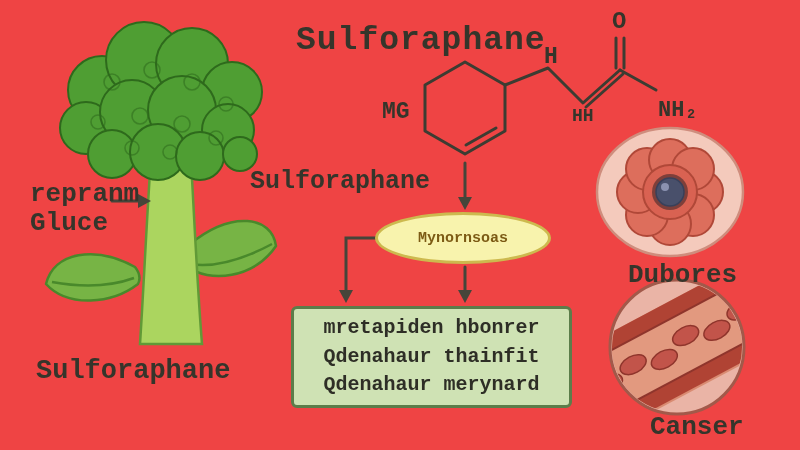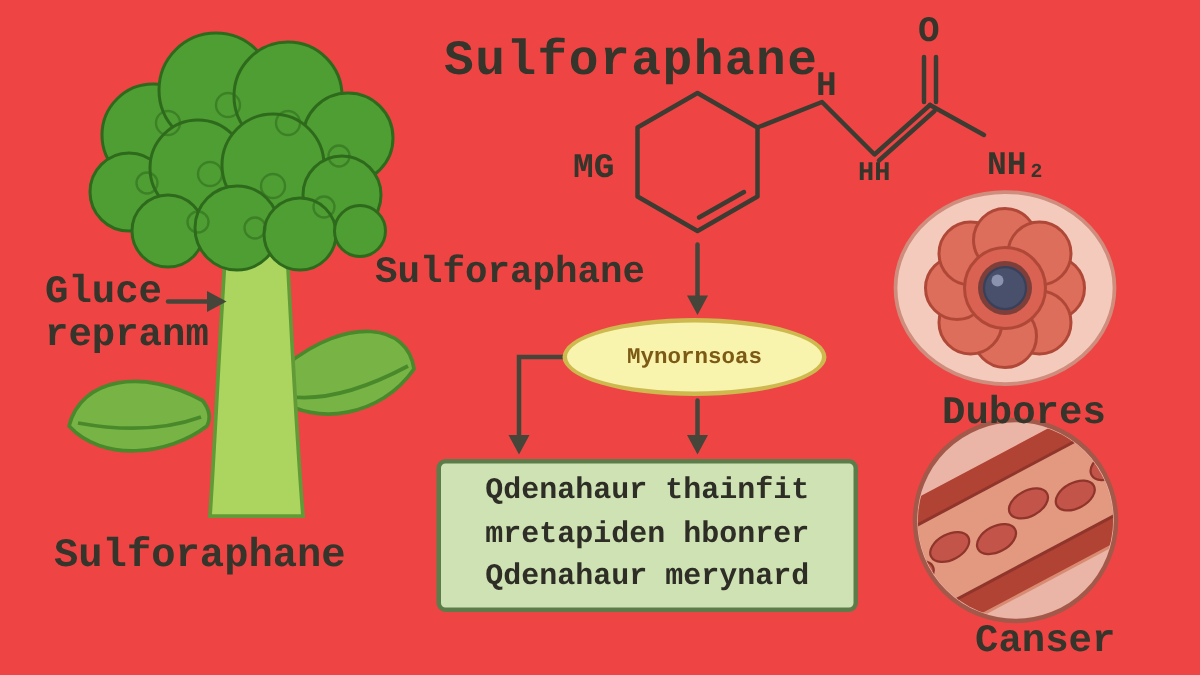--- a/index.html
+++ b/index.html
@@ -151,33 +151,33 @@
 
   <div class="label title">Sulforaphane</div>
 
   <div class="label mg">MG</div>
   <div class="label h1">H</div>
   <div class="label hh">HH</div>
   <div class="label o">O</div>
   <div class="label nh2">NH₂</div>
 
   <div class="label gluce">
+    <div>repranm</div>
     <div>Gluce</div>
-    <div>repranm</div>
   </div>
 
   <div class="label midsulf">Sulforaphane</div>
   <div class="label botsulf">Sulforaphane</div>
 
   <div class="oval">
     <span>Mynornsoas</span>
   </div>
 
   <div class="effects-box">
+    <div>mretapiden hbonrer</div>
     <div>Qdenahaur thainfit</div>
-    <div>mretapiden hbonrer</div>
     <div>Qdenahaur merynard</div>
   </div>
 
   <div class="label canser">Dubores</div>
   <div class="label dubores">Canser</div>
 
 </div>
 
 </body></html>

